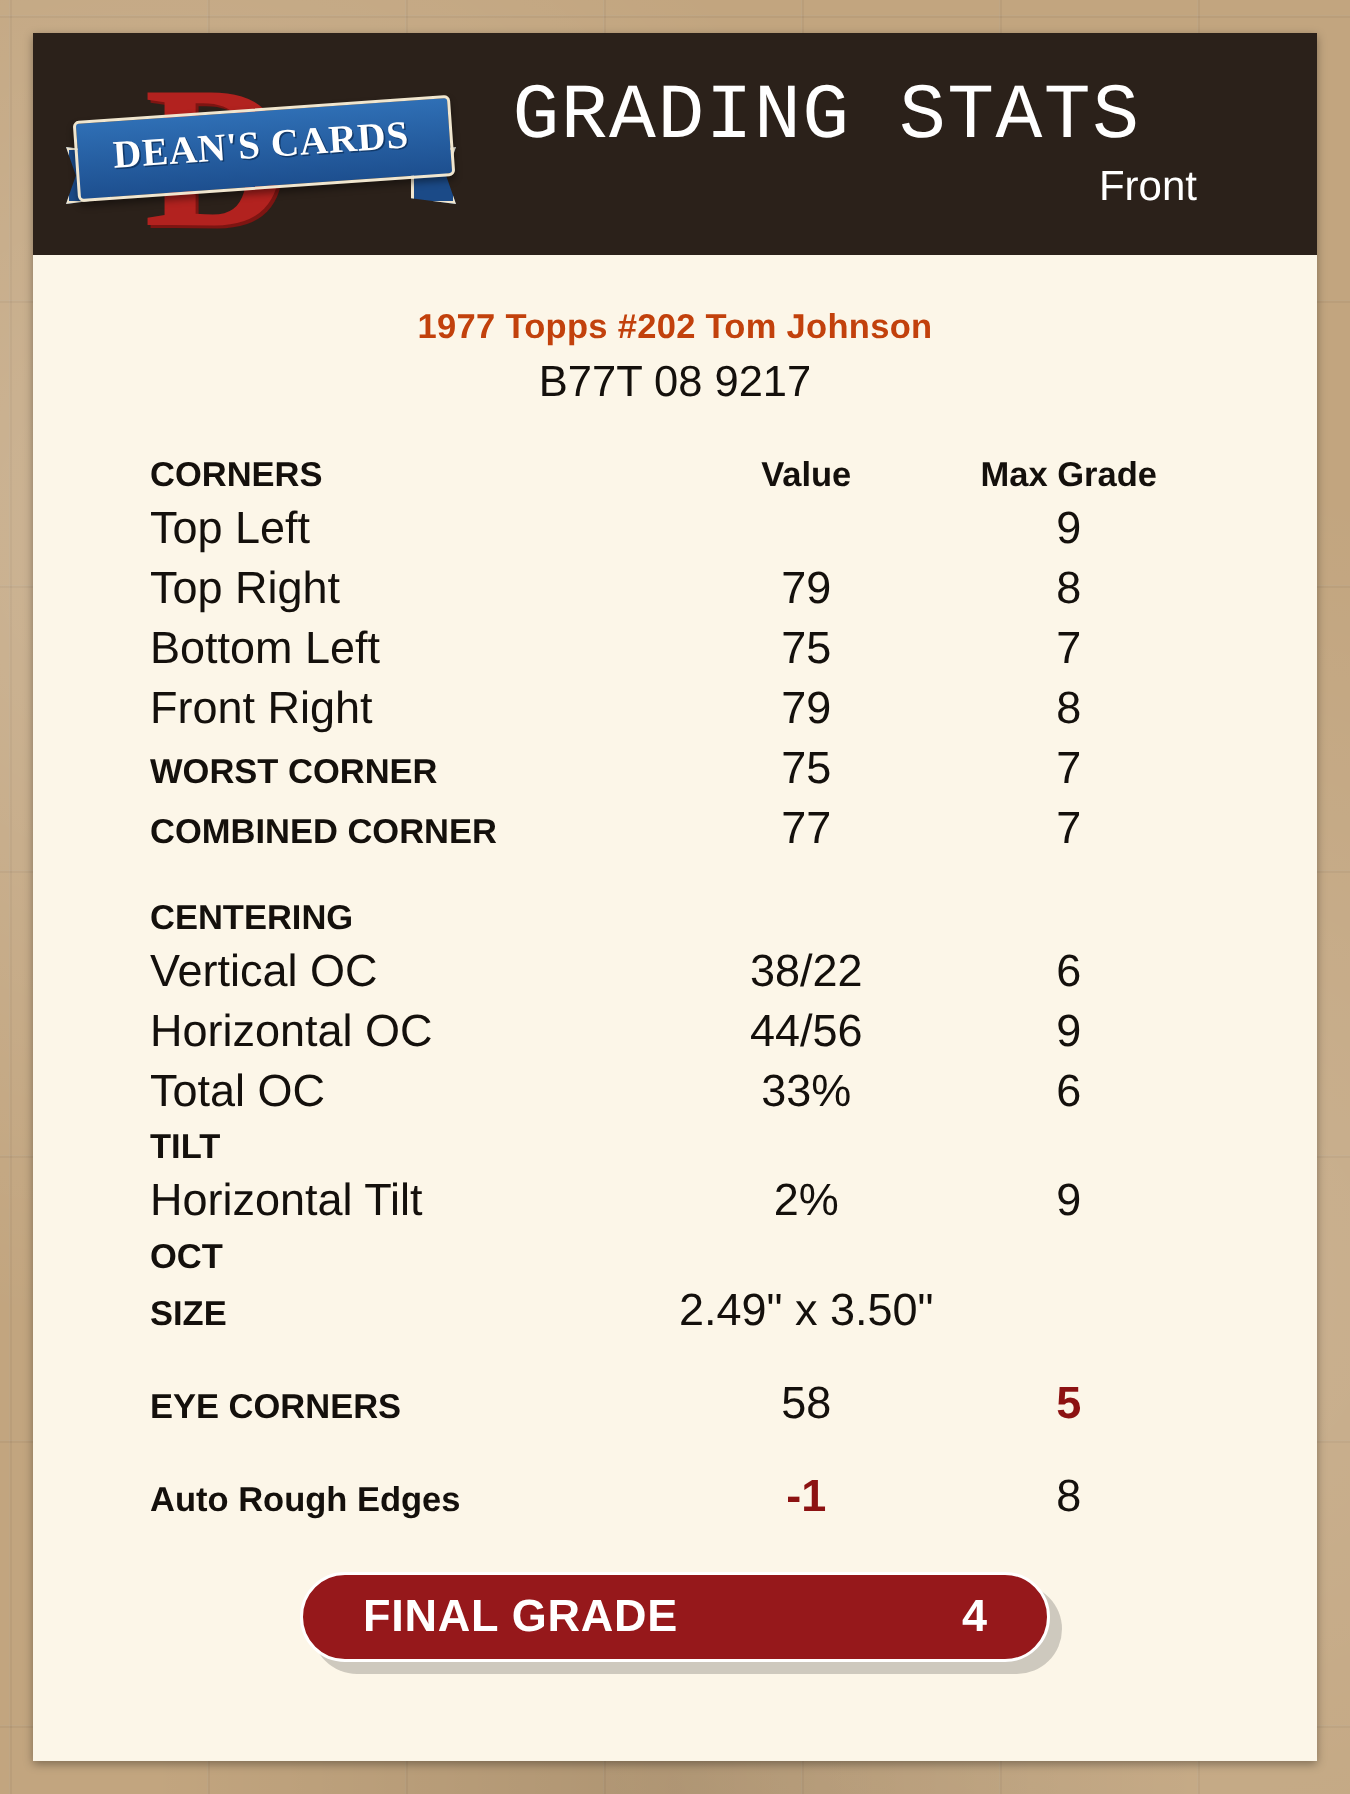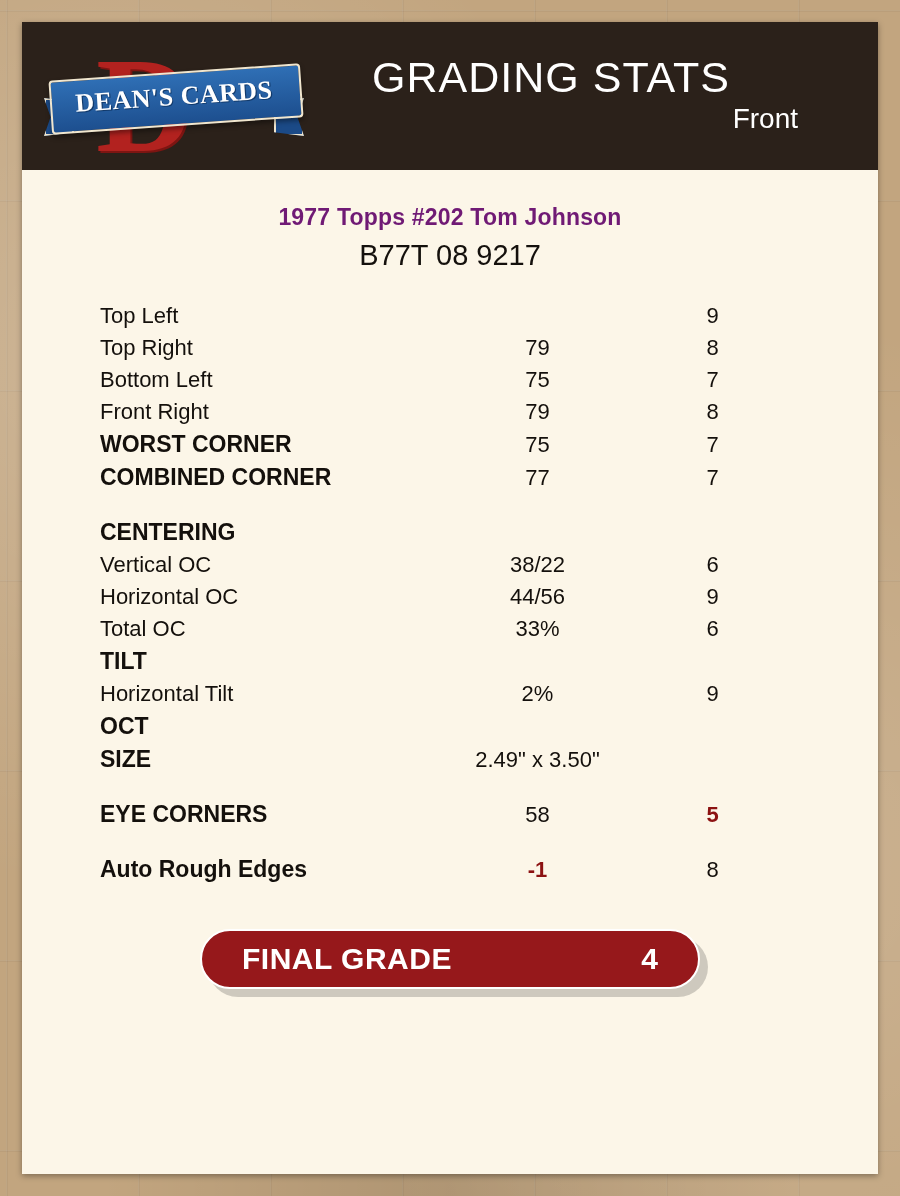--- a/index.html
+++ b/index.html
@@ -119,74 +119,75 @@
   .logo .tail-l { left: 0px; clip-path: polygon(0 0,100% 10%,100% 90%,0 100%,22% 50%); }
   .logo .tail-r { right: 0px; clip-path: polygon(0 10%,100% 0,78% 50%,100% 100%,0 90%); }
 
   .header-titles {
     flex: 1;
     text-align: center;
     color: #ffffff;
     padding-right: 80px;
   }
   .header-titles .t1 {
-    font-size: 43px;
+    font-size: 52px;
     letter-spacing: 1px;
     line-height: 1.1;
+    font-family: Liberation Mono, monospace;
   }
   .header-titles .t2 {
     font-size: 28px;
     line-height: 1.3;
     text-align: right;
   }
 
   .body {
     padding: 34px 0 0 0;
   }
 
   .card-title {
     text-align: center;
     font-size: 23px;
     font-weight: bold;
-    color: #701a75;
+    color: #c2410c;
     letter-spacing: 0.2px;
   }
   .card-sub {
     text-align: center;
     font-size: 29px;
     color: #14100c;
     margin-top: 8px;
   }
 
   table.stats {
     margin: 28px auto 0 auto;
     width: 700px;
     border-collapse: collapse;
     color: #14100c;
   }
   table.stats td {
-    font-size: 22px;
+    font-size: 30px;
     padding: 3px 0;
     vertical-align: baseline;
   }
   td.label { width: 350px; }
   td.value { width: 175px; text-align: center; }
   td.max   { width: 175px; text-align: center; }
 
   tr.section td.label,
   tr.head td.label { font-weight: bold; font-size: 23px; }
   tr.head td.value, tr.head td.max { font-weight: bold; font-size: 23px; }
 
   td.indent { padding-left: 48px; }
   tr.gap td { height: 22px; padding: 0; }
 
   .red { color: #8c1212; font-weight: bold; }
 
   .final-wrap {
-    margin: 43px auto 0 auto;
+    margin: 30px auto 0 auto;
     width: 500px;
     position: relative;
   }
   .final-shadow {
     position: absolute;
     left: 8px;
     top: 8px;
     width: 100%;
     height: 60px;
     background: rgba(0,0,0,0.18);
@@ -228,20 +229,25 @@
       <div class="t2">Front</div>
     </div>
   </div>
 
   <div class="body">
     <div class="card-title">1977 Topps #202 Tom Johnson</div>
     <div class="card-sub">B77T 08 9217</div>
 
     <table class="stats">
       <tbody id="stats-body">
+        <tr class="head">
+          <td class="label">CORNERS</td>
+          <td class="value">Value</td>
+          <td class="max">Max Grade</td>
+        </tr>
       <tr class="">
             <td class="label indent">Top Left</td>
             <td class="value"></td>
             <td class="max">9</td>
           </tr>
           <tr class="">
             <td class="label indent">Top Right</td>
             <td class="value">79</td>
             <td class="max">8</td>
           </tr>

